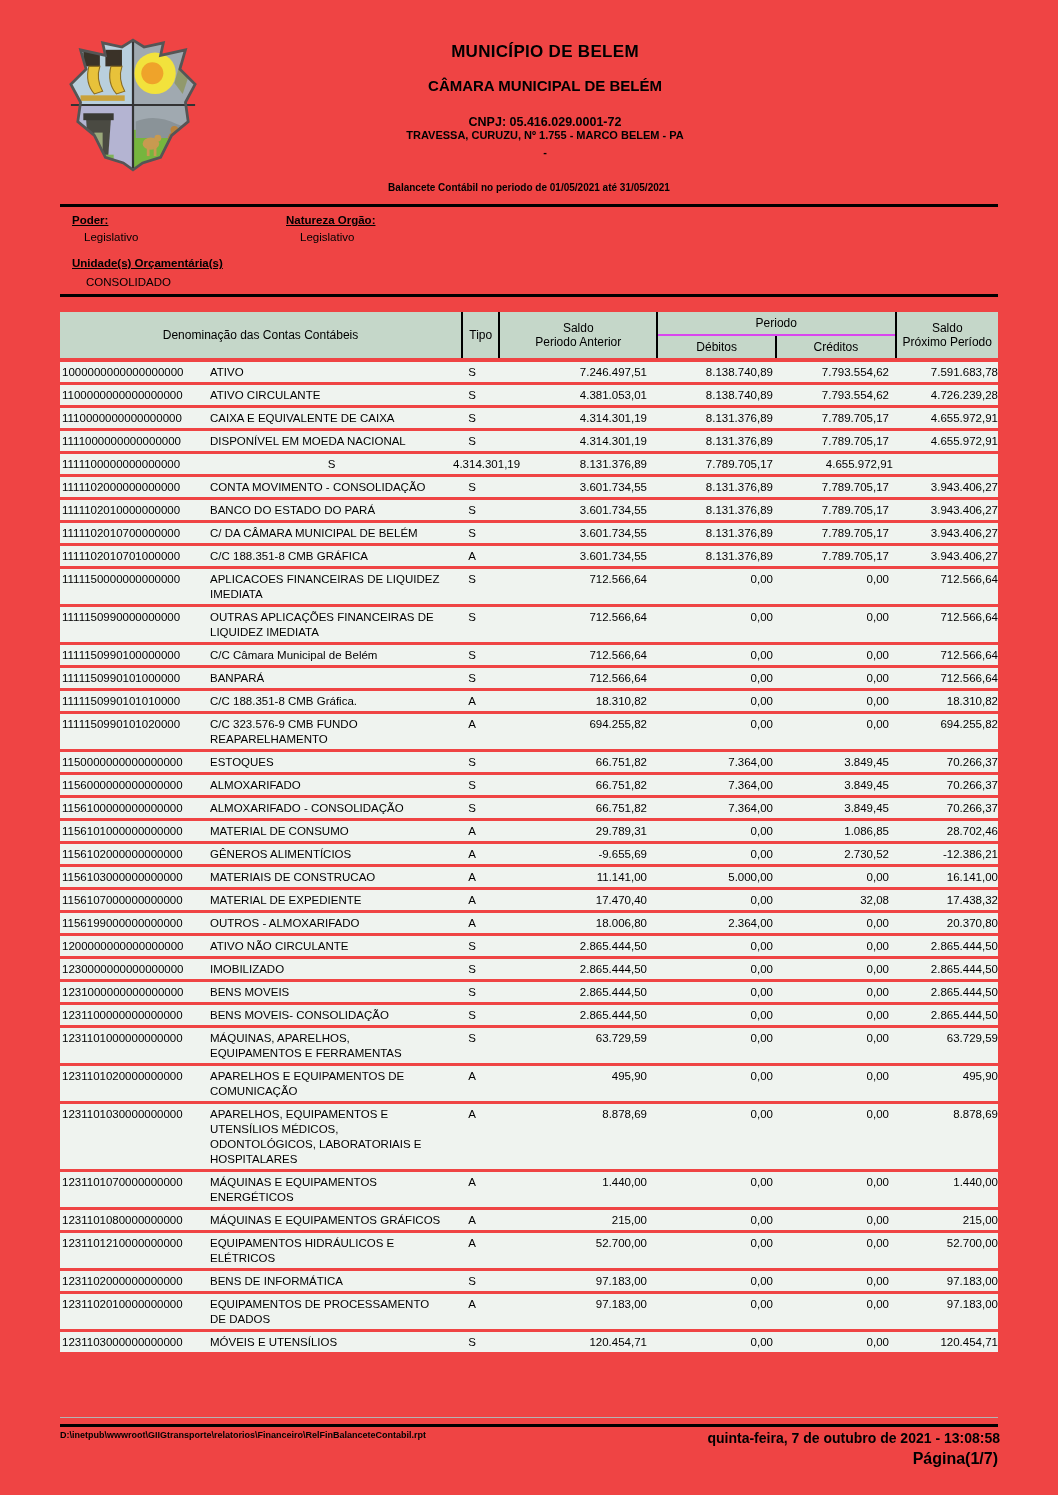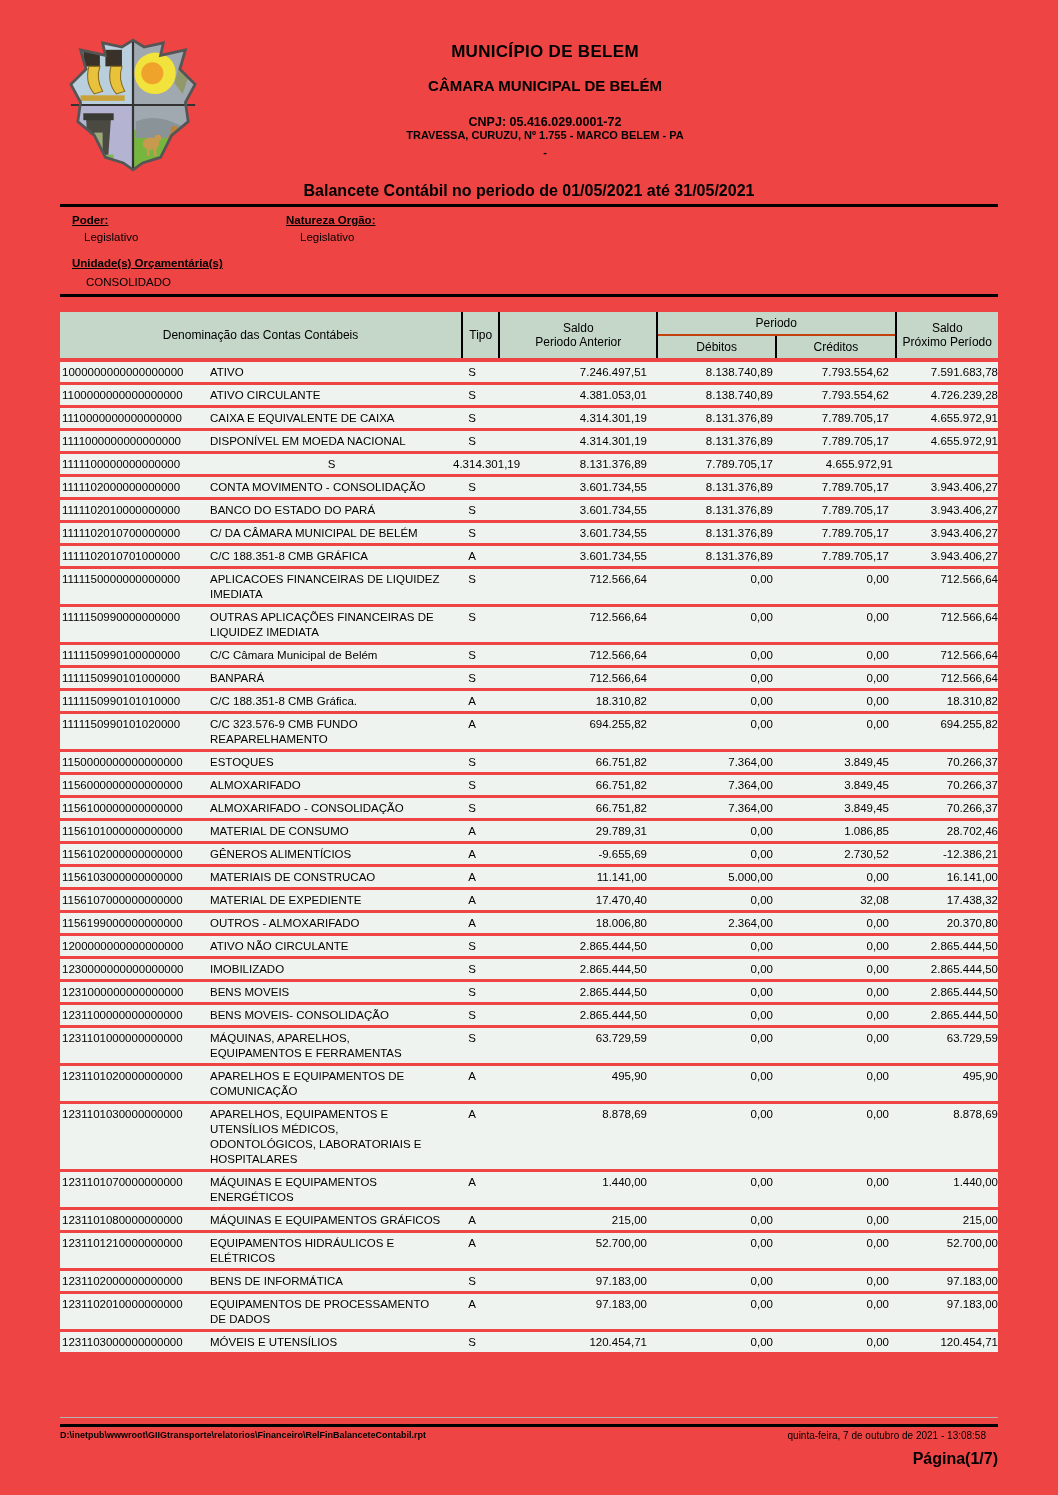--- a/index.html
+++ b/index.html
@@ -9,21 +9,21 @@
     font-family:"Liberation Sans", sans-serif; color:#000; overflow:hidden;
   }
   
   .logo { position:absolute; left:64px; top:36px; width:138px; height:138px; }
   .titles { position:absolute; left:92px; right:60px; top:42px; text-align:center; }
   .t-org1 { font-size:17px; font-weight:bold; letter-spacing:.3px; }
   .t-org2 { font-size:15px; font-weight:bold; margin-top:15px; }
   .t-cnpj { font-size:12.5px; font-weight:bold; margin-top:21px; }
   .t-addr { font-size:11px; font-weight:bold; }
   .t-addr2 { font-size:11px; font-weight:bold; margin-top:5px; }
-  .report-title { position:absolute; left:60px; width:938px; top:182px; text-align:center; font-weight:bold; font-size:16px; }
+  .report-title { position:absolute; left:60px; width:938px; top:182px; text-align:center; font-weight:bold; font-size:10px; }
   .hr-thick { position:absolute; left:60px; width:938px; height:3px; background:#000; }
   .hr1 { top:204px; }
   .hr2 { top:294px; }
   
   .info-label { position:absolute; font-size:11.5px; font-weight:bold; text-decoration:underline; }
   .info-value { position:absolute; font-size:11.5px; }
   .poder-label { left:72px; top:214px; }
   .poder-value { left:84px; top:231px; }
   .natureza-label { left:286px; top:214px; }
   .natureza-value { left:300px; top:231px; }
@@ -31,21 +31,21 @@
   .unidade-value { left:86px; top:276px; }
   
   .table { position:absolute; left:60px; top:312px; width:938px; }
   .thead { display:flex; align-items:stretch; background:var(--header-bg,#c5d7c9); height:46px; font-size:12px; }
   .vline { width:2px; background:#000; }
   .hcell { display:flex; align-items:center; justify-content:center; text-align:center; line-height:14px; }
   .hc-denom { width:407px; }
   .hc-tipo { width:36px; }
   .hc-saldo-ant { width:158px; flex-direction:column; }
   .hc-periodo-group { width:240px; display:flex; flex-direction:column; }
-  .hc-periodo-top { flex:1; display:flex; align-items:center; justify-content:center; border-bottom:2px solid #c2410c; }
+  .hc-periodo-top { flex:1; display:flex; align-items:center; justify-content:center; border-bottom:2px solid #d946ef; }
   .hc-periodo-bottom { flex:1; display:flex; }
   .hc-debitos, .hc-creditos { flex:1; display:flex; align-items:center; justify-content:center; }
   .hc-div { width:2px; background:#000; }
   .hc-saldo-prox { width:103px; flex-direction:column; }
   .trows { margin-top:4px; }
   .trow {
     display:grid;
     grid-template-columns:150px 243px 38px 160px 126px 116px 105px;
     background:var(--row-bg,#eff3ef);
     margin-bottom:3px;
@@ -55,21 +55,21 @@
   }
   .c-code { padding-left:2px; }
   .c-name { padding-right:10px; }
   .c-tipo { text-align:center; }
   .c-num { text-align:right; padding-right:4px; }
   .c-num-last { text-align:right; padding-right:0; }
   
   .hr-footer-thin { position:absolute; left:60px; width:938px; top:1417px; height:1px; background:#b3b3b3; }
   .hr-footer-thick { position:absolute; left:60px; width:938px; top:1424px; height:3px; background:#000; }
   .footer-path { position:absolute; left:60px; top:1430px; font-size:9px; font-weight:bold; }
-  .footer-date { position:absolute; right:72px; top:1430px; font-size:10px; font-weight:normal; }
+  .footer-date { position:absolute; right:58px; top:1430px; font-size:14px; font-weight:bold; }
   .footer-page { position:absolute; right:60px; top:1450px; font-size:16px; font-weight:bold; }
 </style>
 </head>
 <body>
 
 <div class="page">
 
   <svg class="logo" viewBox="0 0 100 100">
     <defs>
       <clipPath id="shieldClip">

